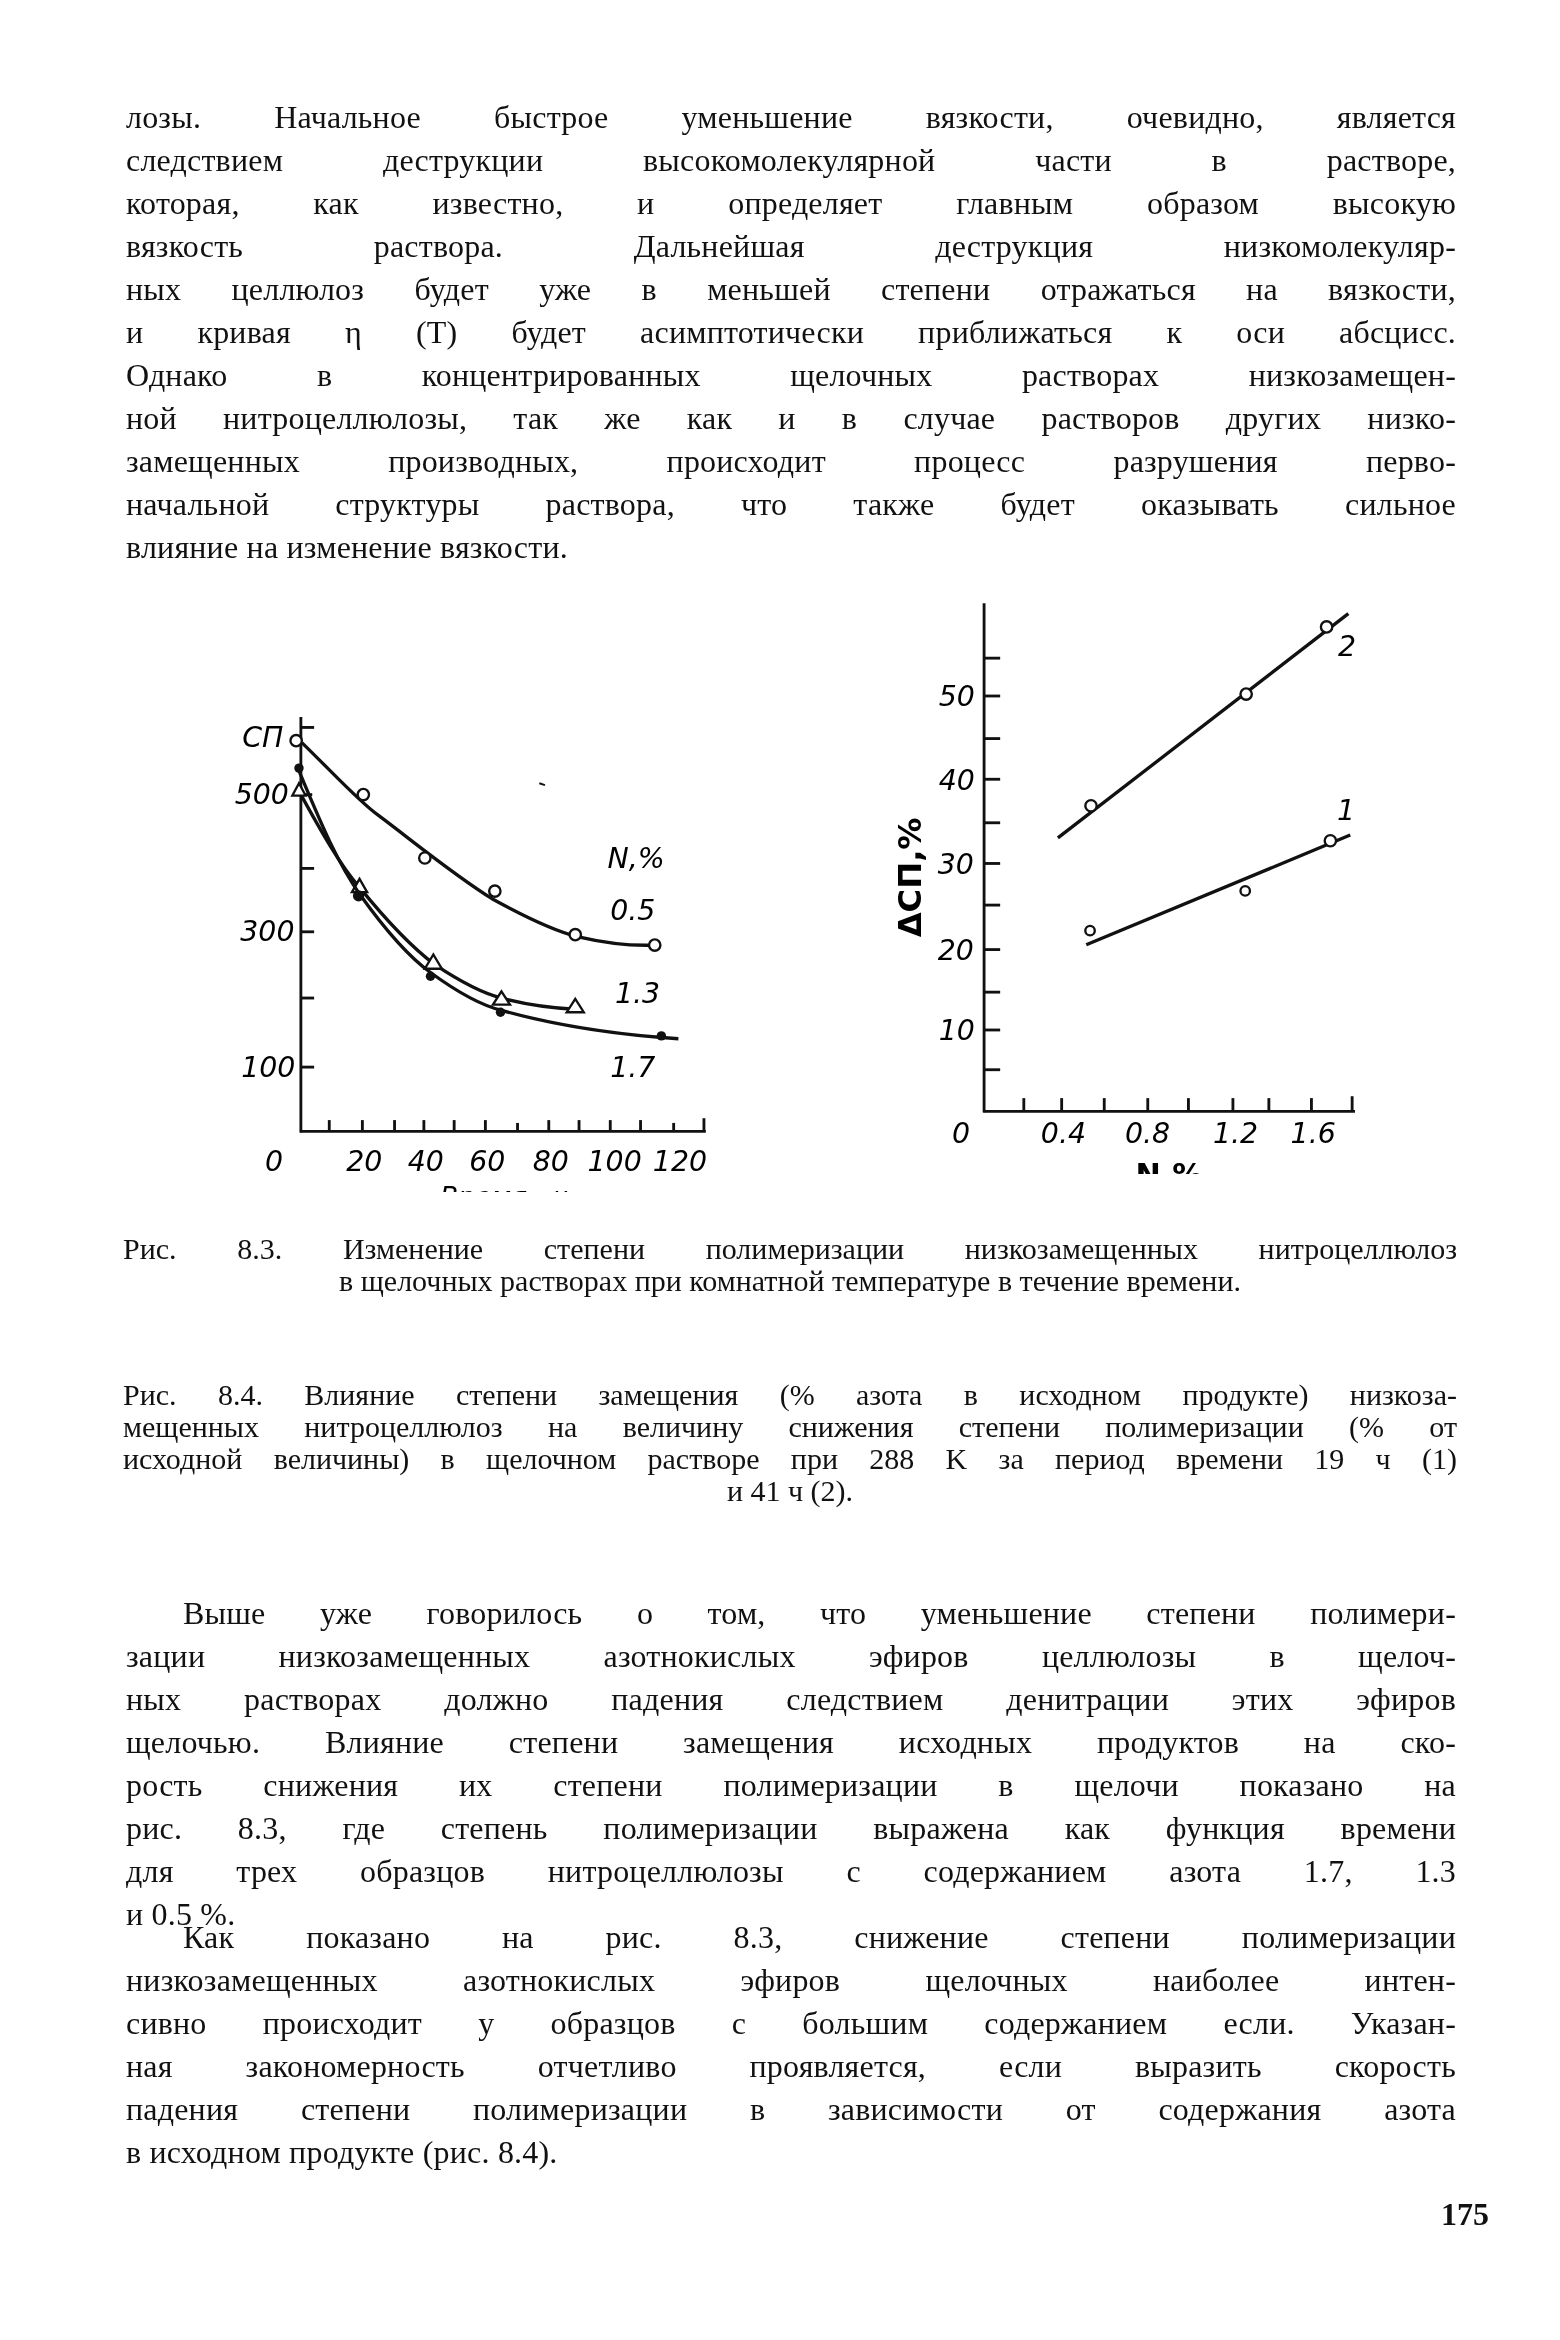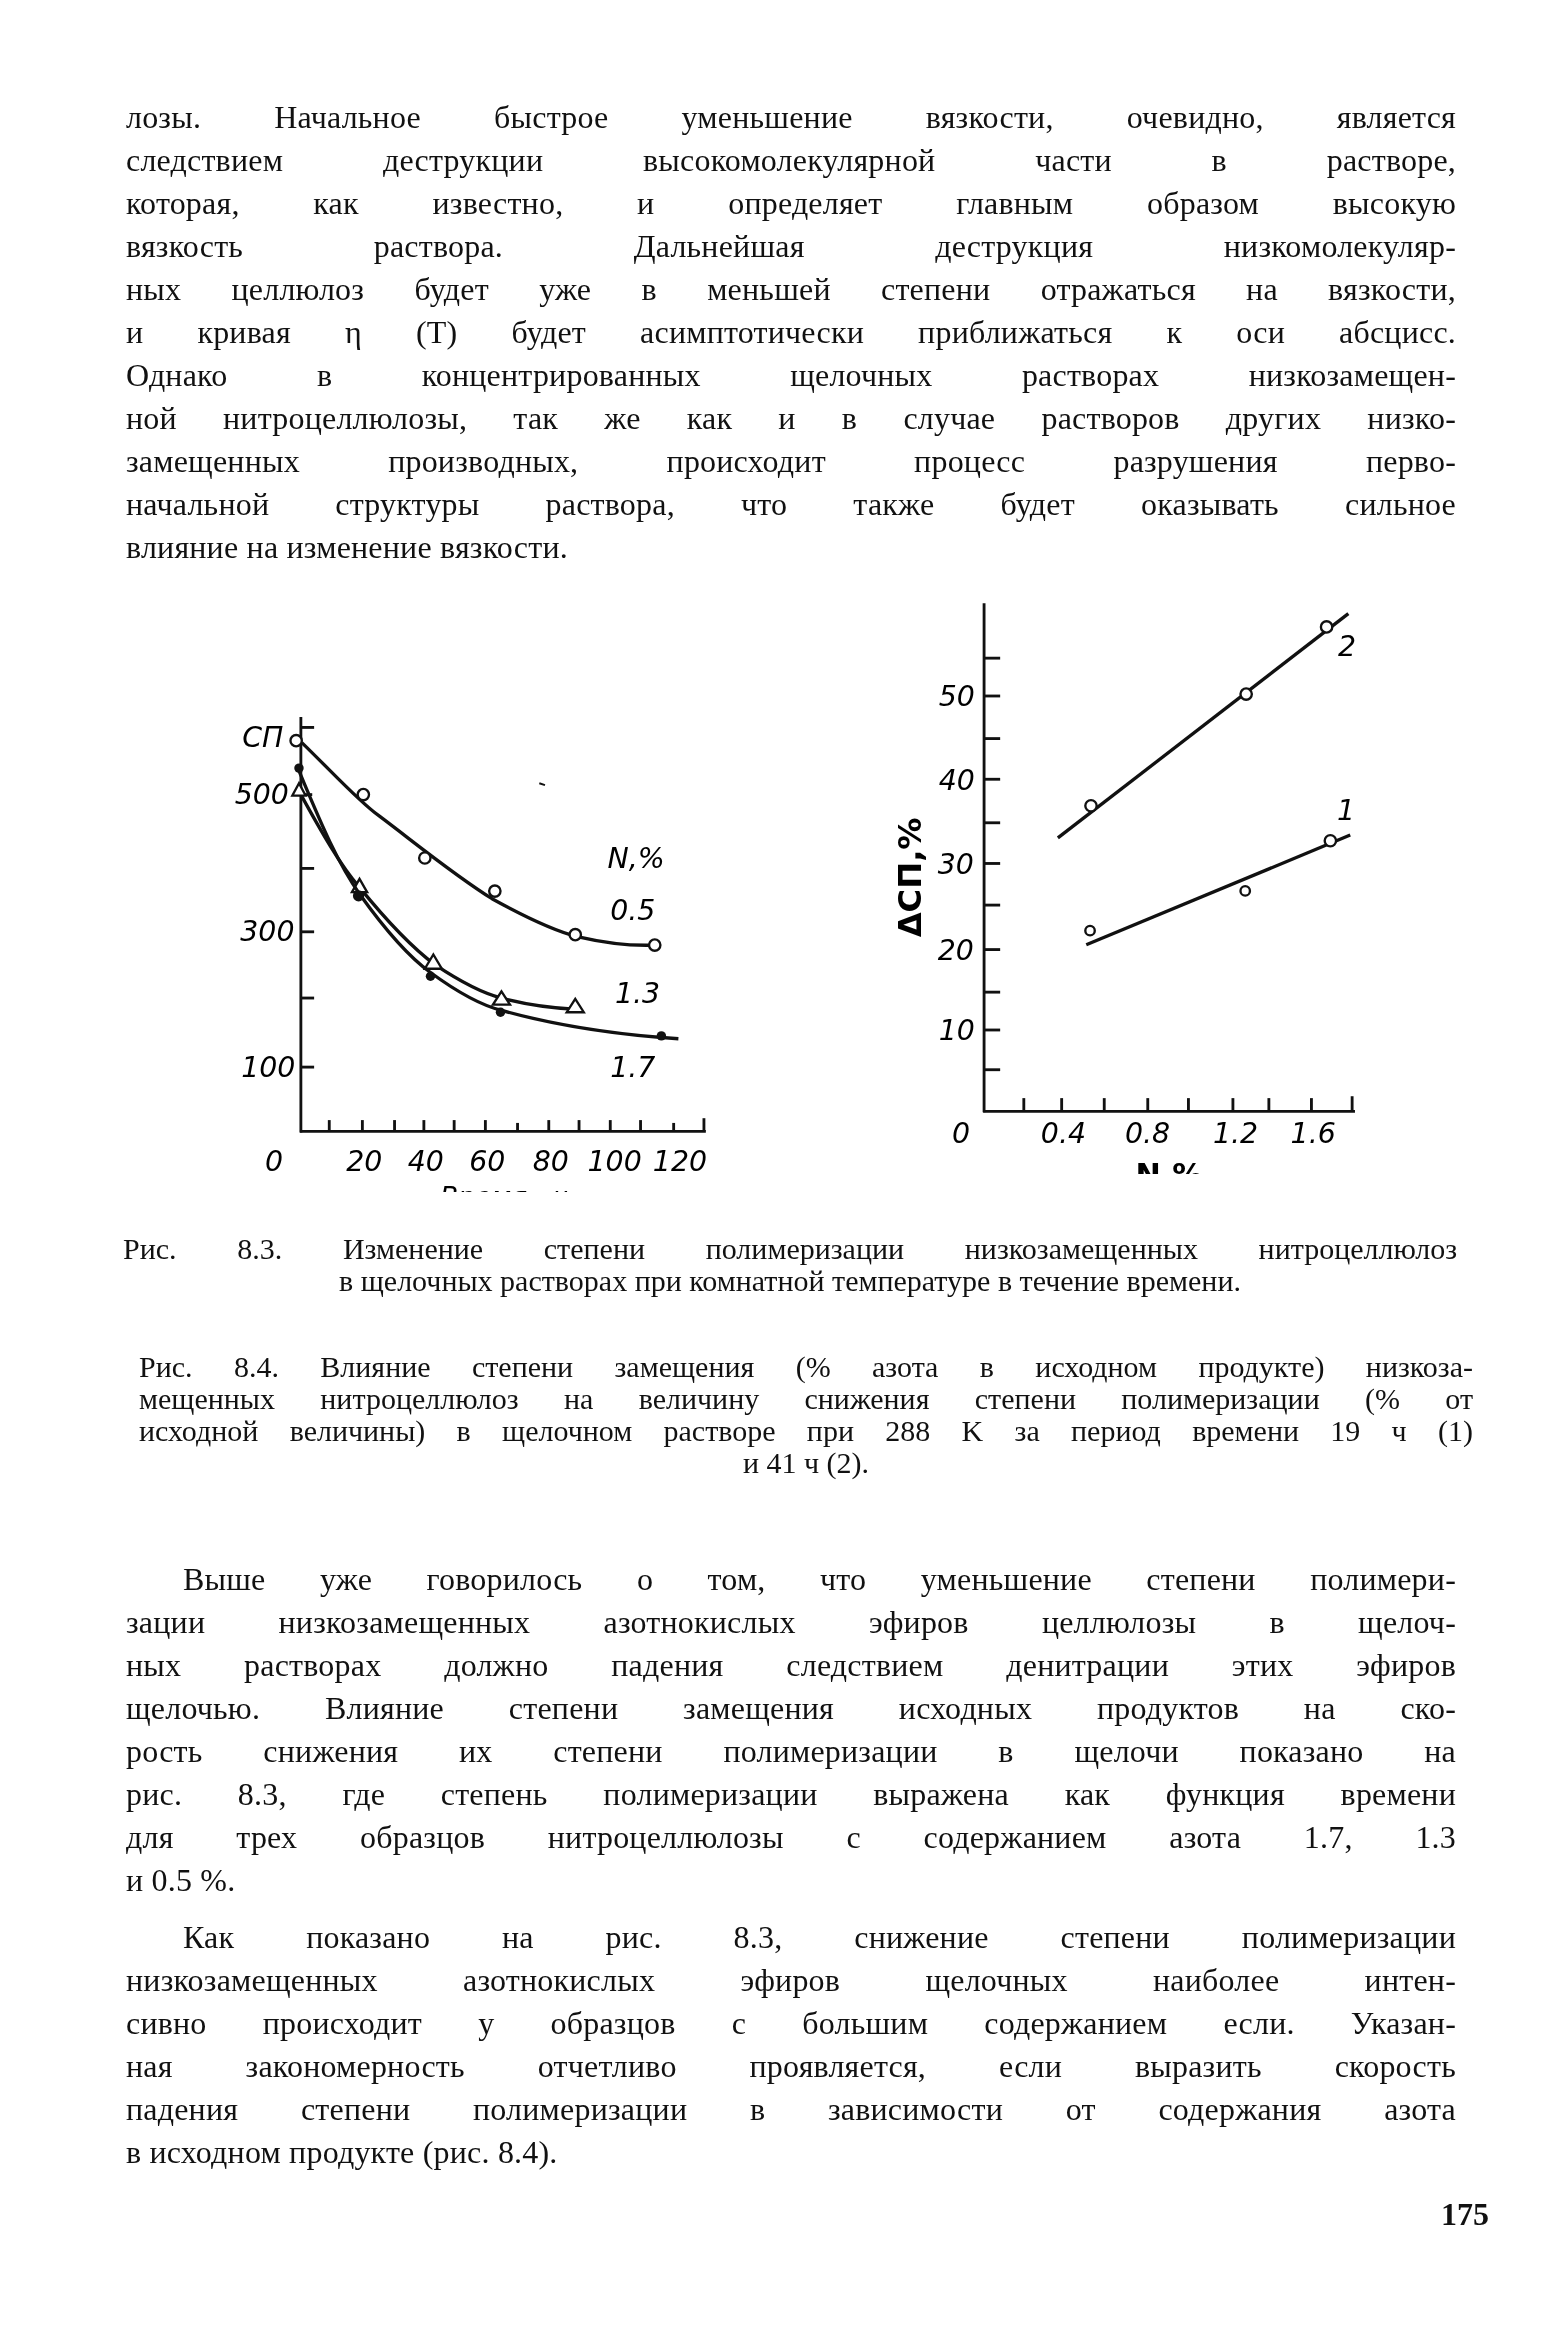--- a/index.html
+++ b/index.html
@@ -171,28 +171,28 @@
       <circle cx="1406" cy="888" r="6"></circle>
   </g>
   <text x="1413" y="866" font-size="30">1</text>
 </svg>
 
 <div class="caption" style="top:1233px;">
   <span class="line">Рис. 8.3. Изменение степени полимеризации низкозамещенных нитроцеллюлоз</span>
   <span class="line center">в щелочных растворах при комнатной температуре в течение времени.</span>
 </div>
 
-<div class="caption" style="top:1351px;margin-left:16px;">
+<div class="caption" style="top:1379px;">
   <span class="line">Рис. 8.4. Влияние степени замещения (% азота в исходном продукте) низкоза-</span>
   <span class="line">мещенных нитроцеллюлоз на величину снижения степени полимеризации (% от</span>
   <span class="line">исходной величины) в щелочном растворе при 288 K за период времени 19 ч (1)</span>
   <span class="line center">и 41 ч (2).</span>
 </div>
 
-<div class="para" style="top:1558px;">
+<div class="para" style="top:1592px;">
   <span class="line indent">Выше уже говорилось о том, что уменьшение степени полимери-</span>
   <span class="line">зации низкозамещенных азотнокислых эфиров целлюлозы в щелоч-</span>
   <span class="line">ных растворах должно падения следствием денитрации этих эфиров</span>
   <span class="line">щелочью. Влияние степени замещения исходных продуктов на ско-</span>
   <span class="line">рость снижения их степени полимеризации в щелочи показано на</span>
   <span class="line">рис. 8.3, где степень полимеризации выражена как функция времени</span>
   <span class="line">для трех образцов нитроцеллюлозы с содержанием азота 1.7, 1.3</span>
   <span class="line last">и 0.5 %.</span>
 </div>
 

